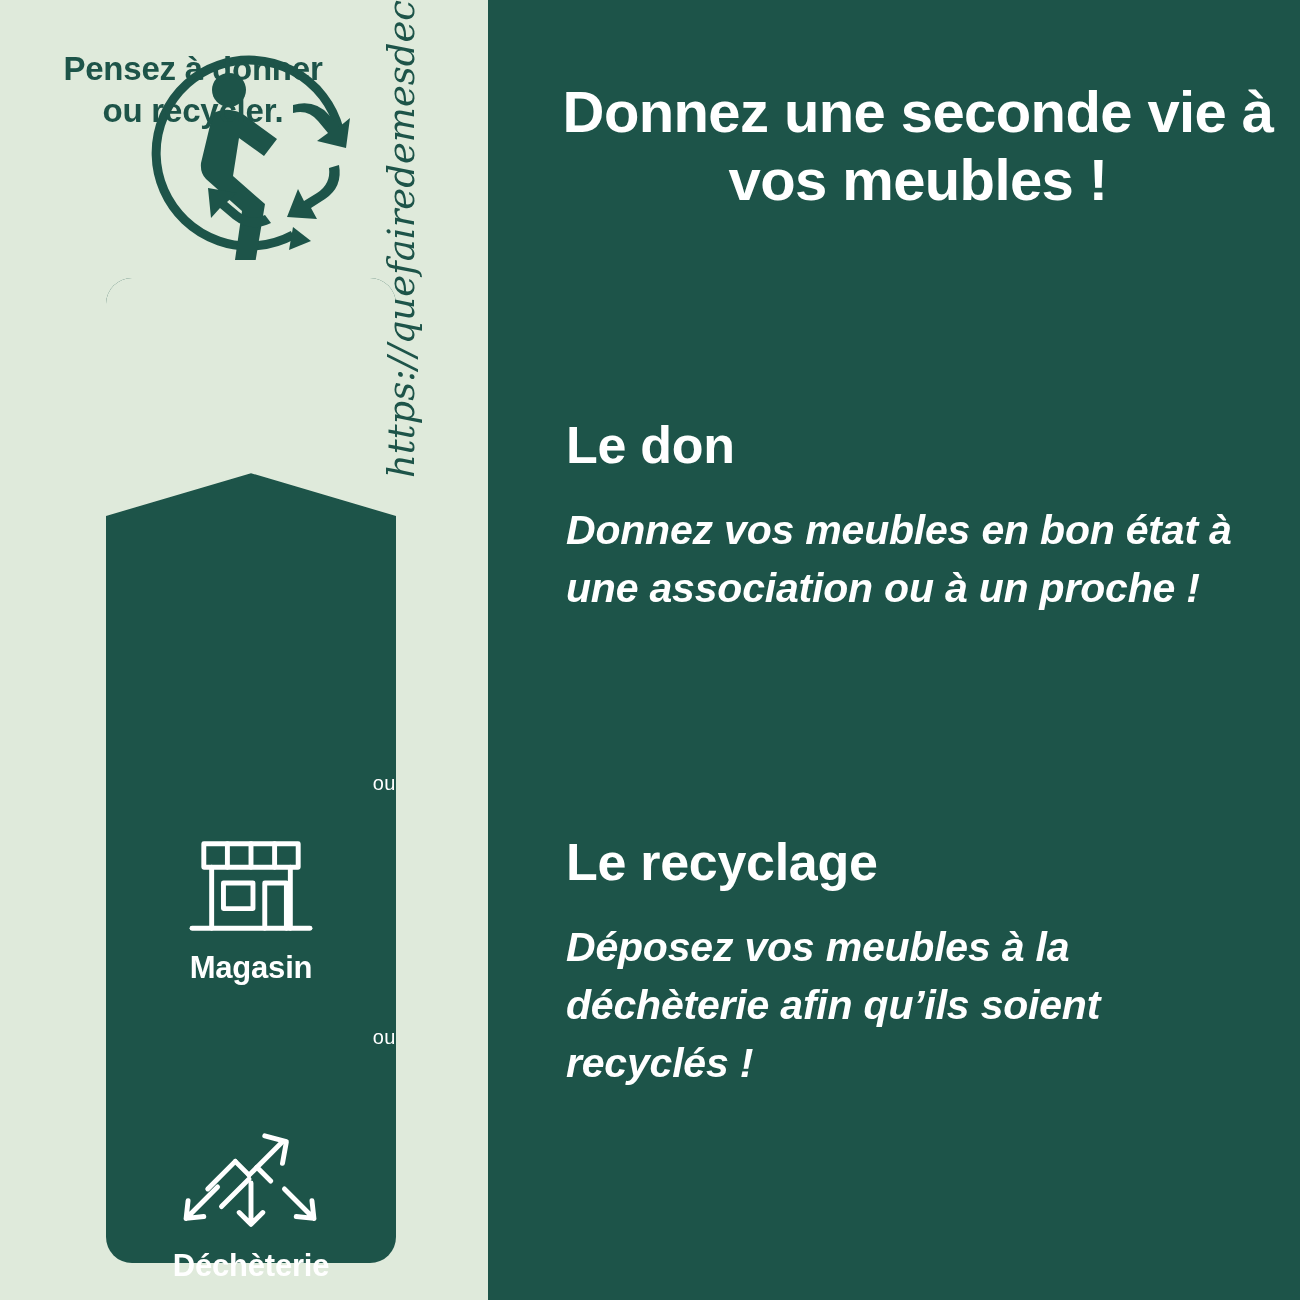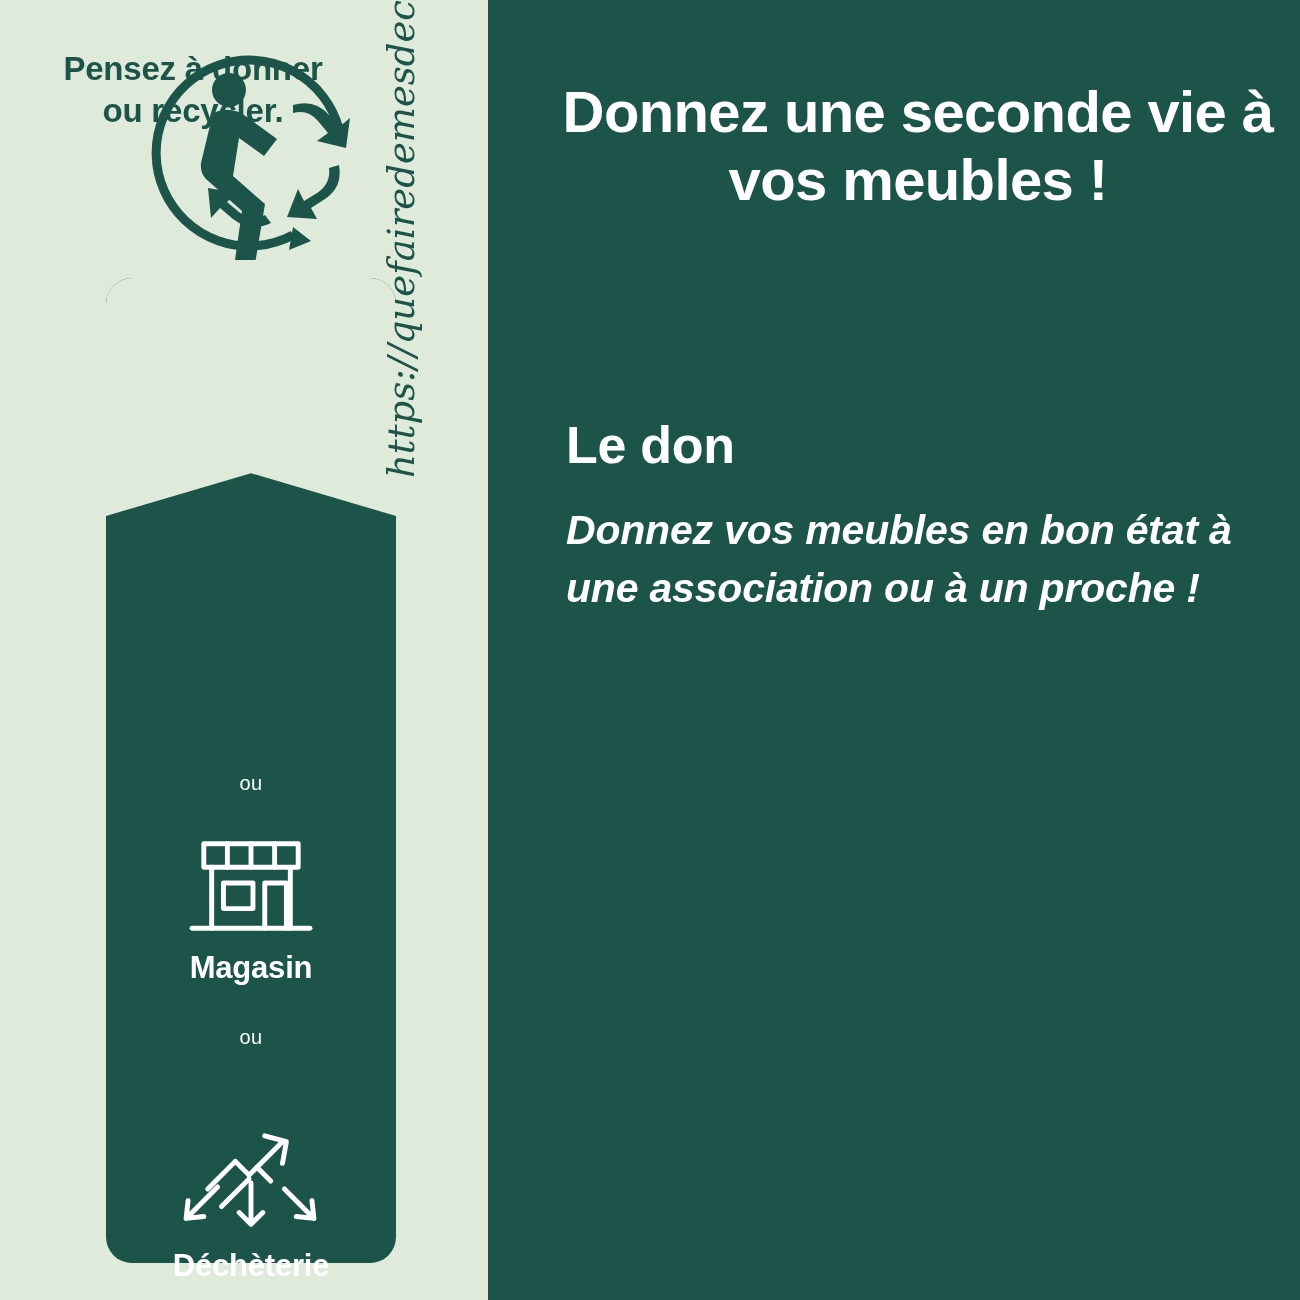--- a/index.html
+++ b/index.html
@@ -96,21 +96,21 @@
   .col-label {
     font-size: 31px;
     font-weight: bold;
     letter-spacing: -0.2px;
     margin-top: 6px;
   }
   .ou {
     position: absolute;
     width: 290px;
     left: 58px;
-    text-align: center;
+    text-align: right;
     color: #ffffff;
     font-size: 20px;
     letter-spacing: 0.5px;
   }
   
   .vertical-url {
     position: absolute;
     left: 332px;
     top: 478px;
     width: 700px;
@@ -234,14 +234,18 @@
 
   <div class="vertical-url">https://quefairedemesdechets.fr</div>
 
   <div class="headline">Donnez une seconde vie à vos meubles !</div>
 
   <div class="section sec-don">
     <div class="section-title">Le don</div>
     <div class="section-body">Donnez vos meubles en bon état à une association ou à un proche !</div>
   </div>
 
+  <div class="section sec-recyclage">
+    <div class="section-title">Le recyclage</div>
+    <div class="section-body">Déposez vos meubles à la déchèterie afin qu’ils soient recyclés !</div>
+  </div>
 
 </div>
 
 </body></html>

